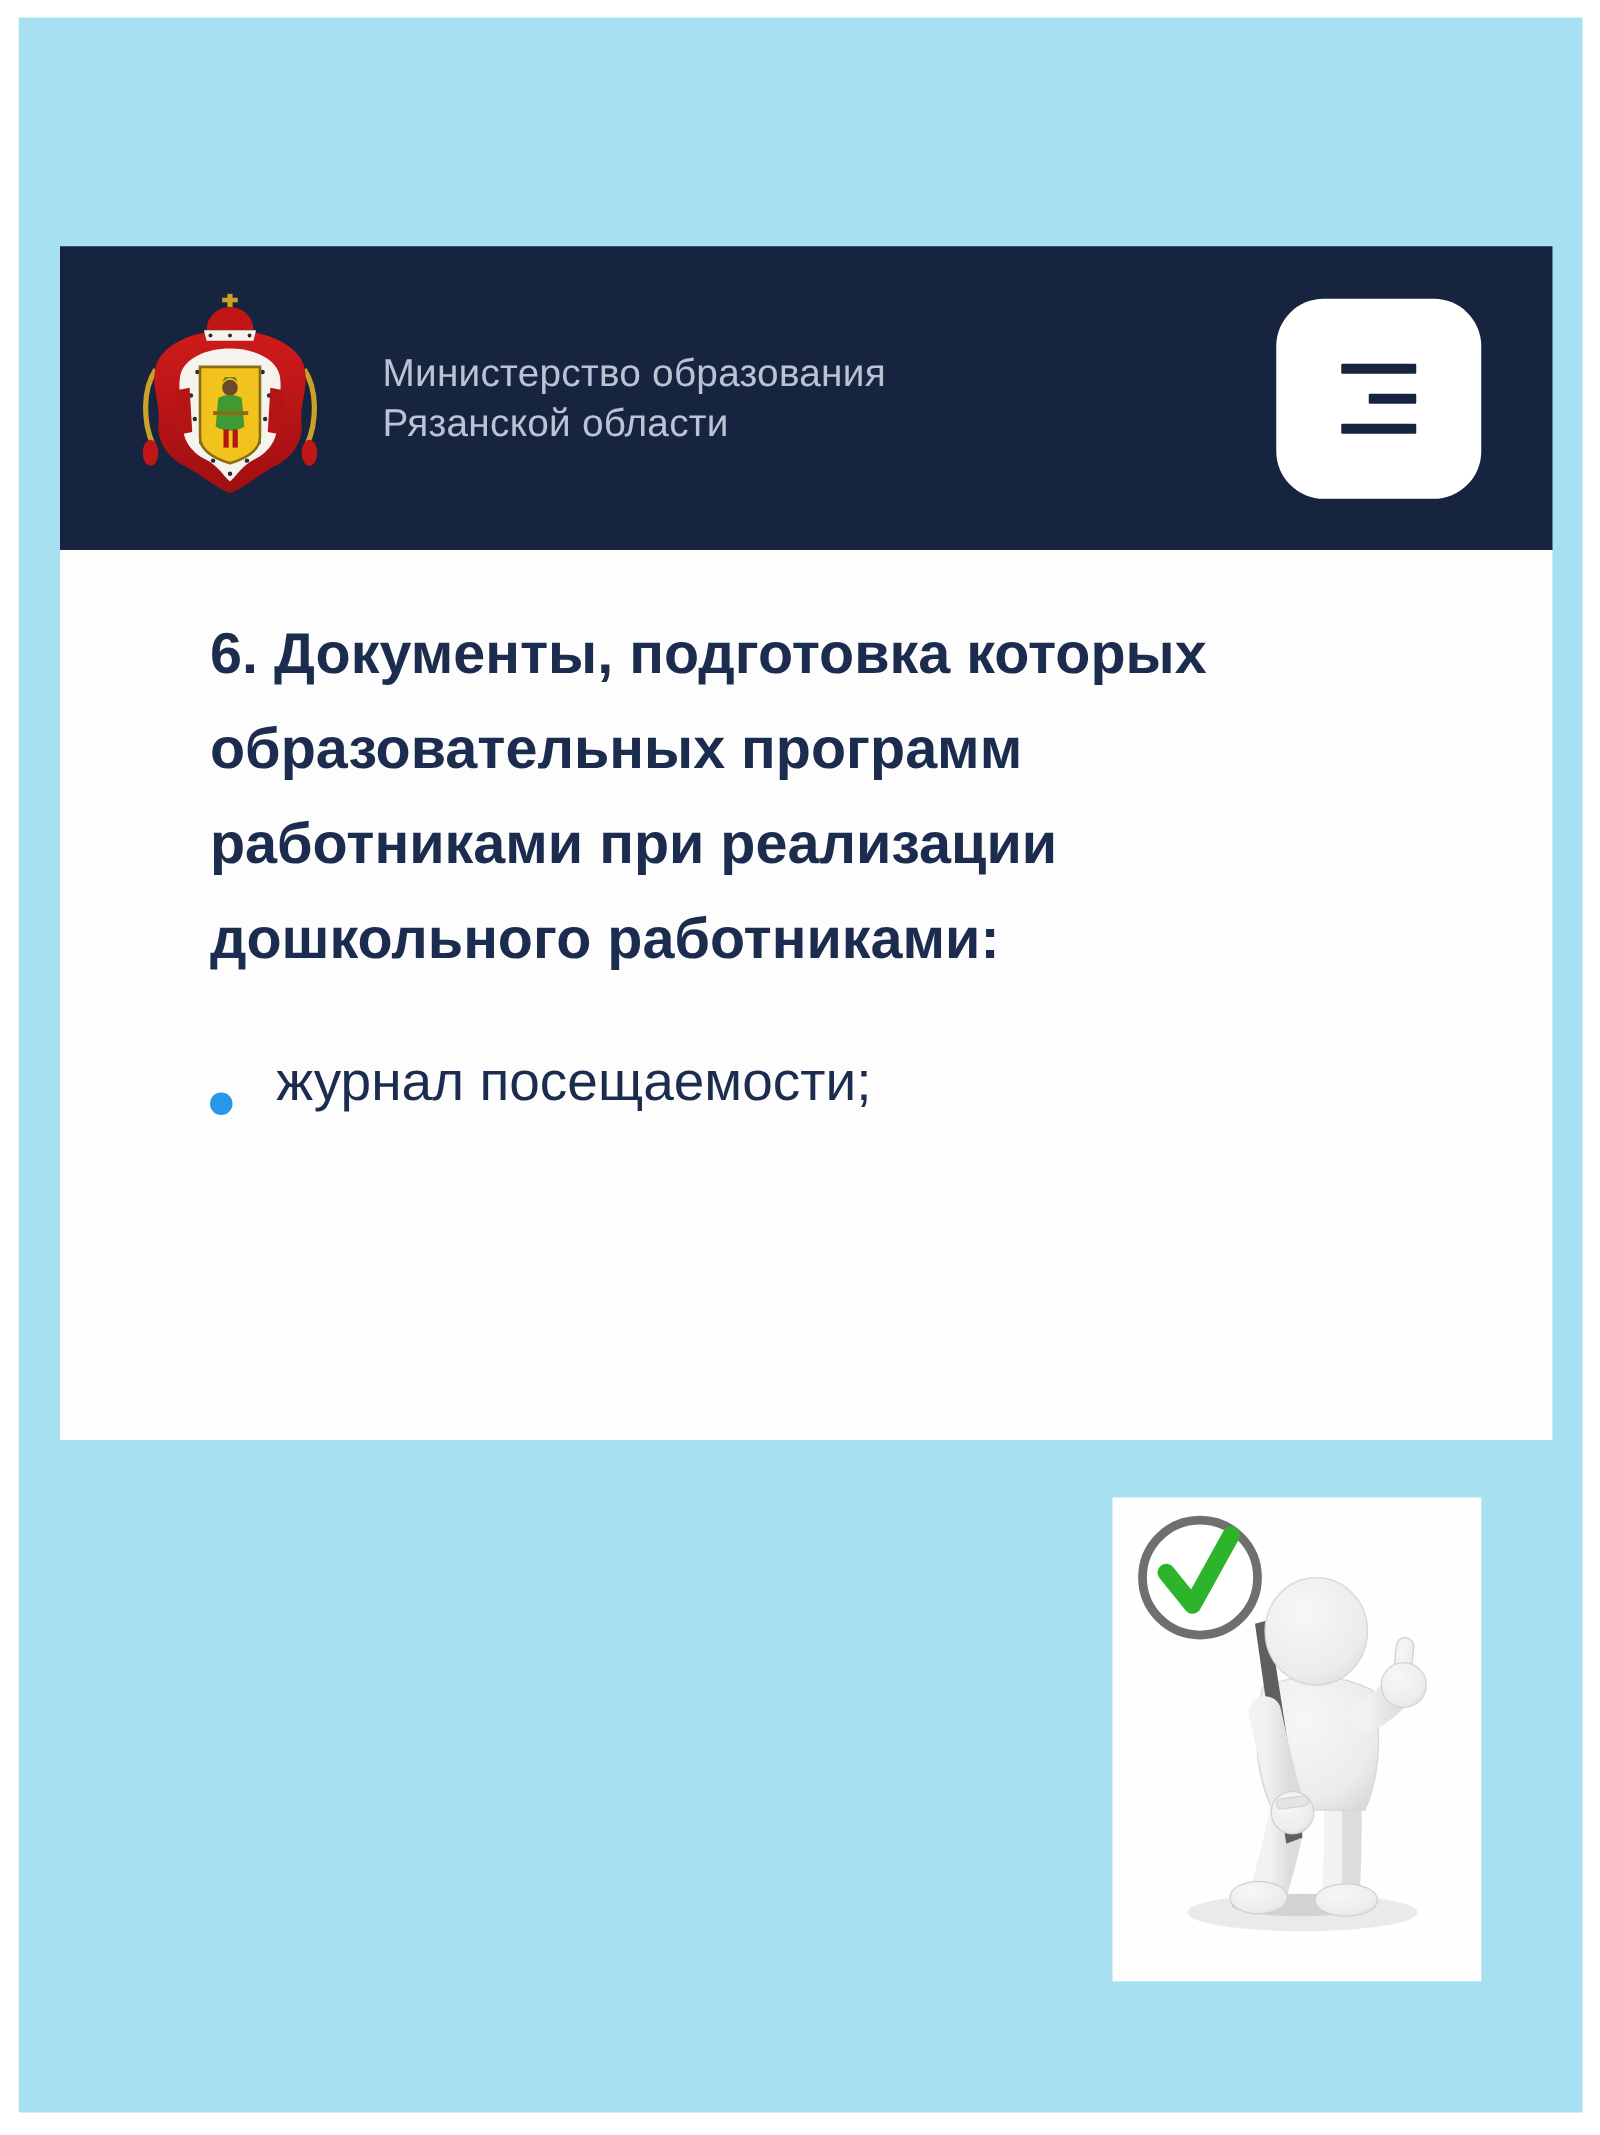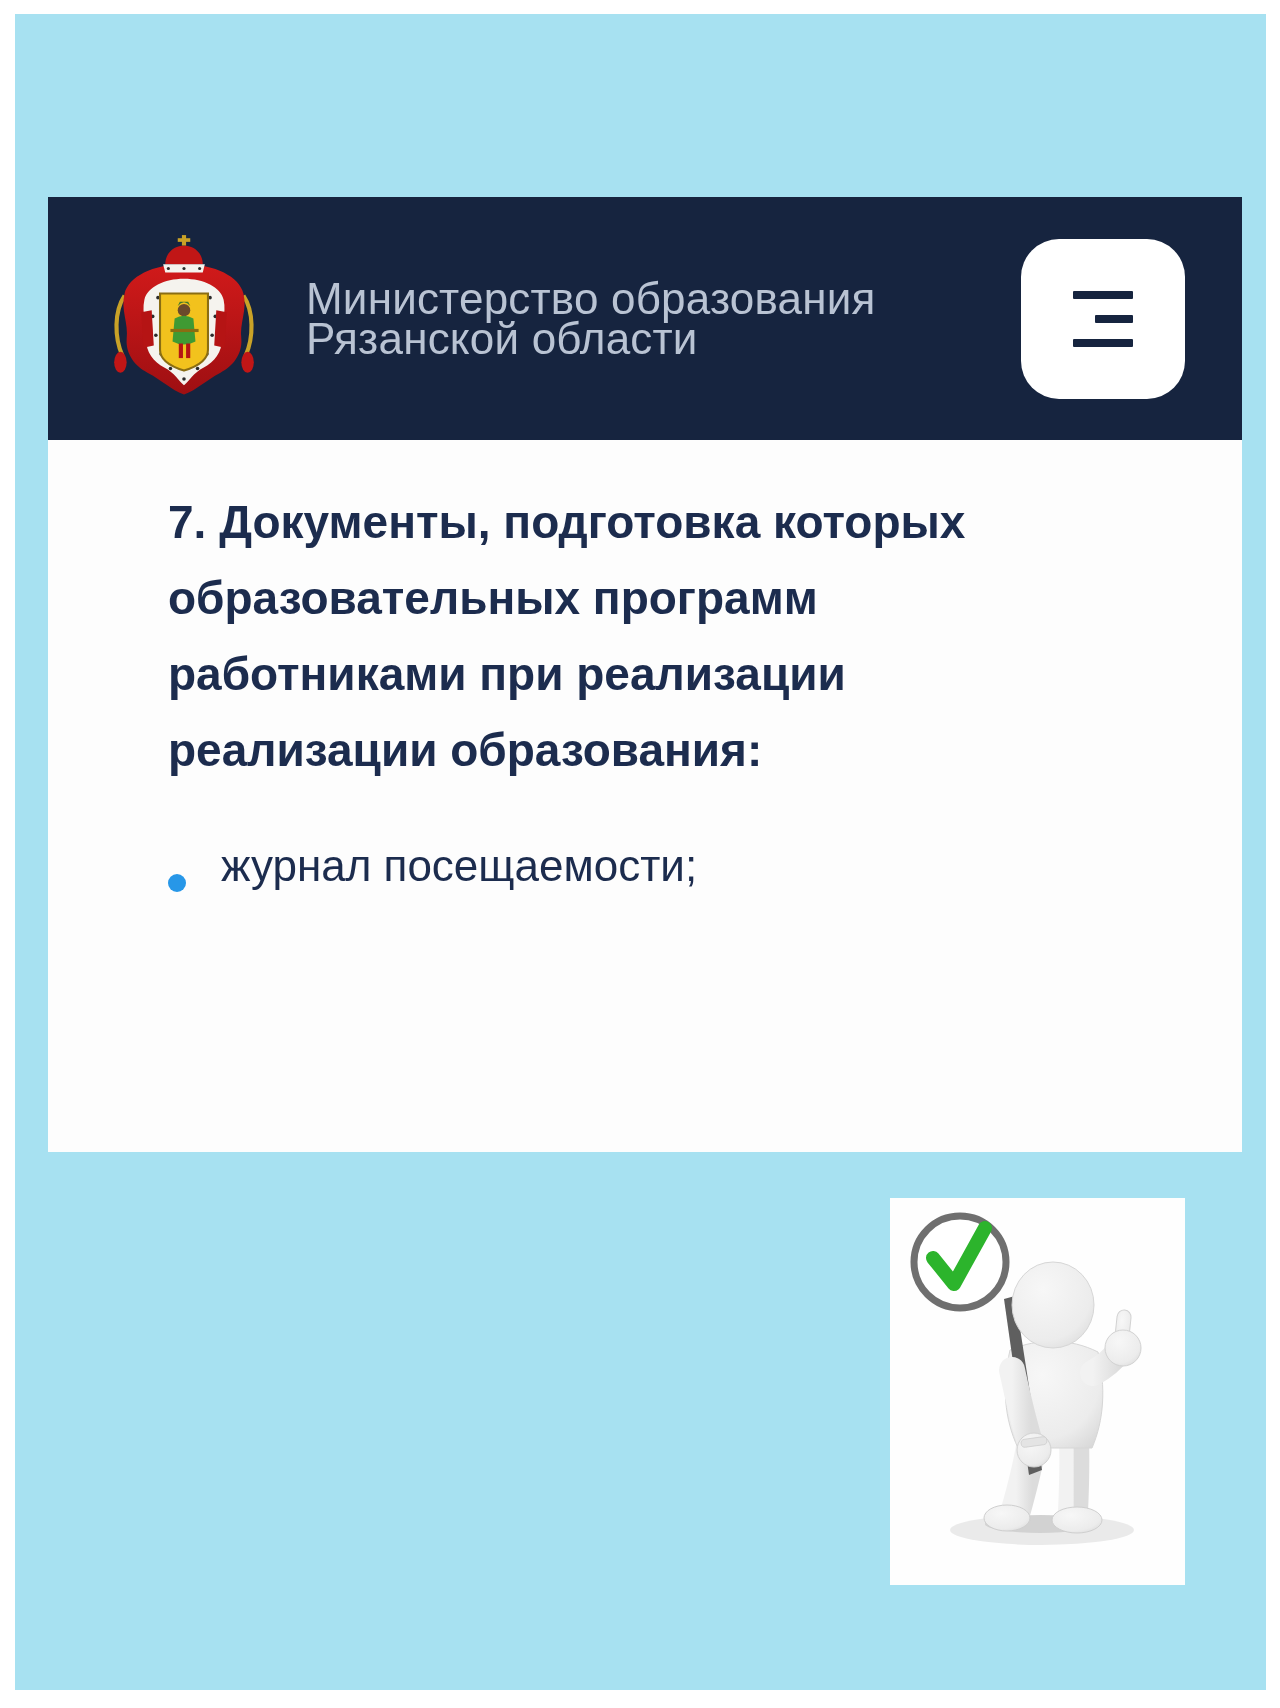--- a/index.html
+++ b/index.html
@@ -17,21 +17,21 @@
 
   
   .shot { position: absolute; left: 48px; top: 197px; width: 1194px; }
 
   .site-header {
     height: 243px; background: #16243f;
     display: flex; align-items: center; padding: 0 57px 0 52px;
   }
   .coat { width: 168px; height: 172px; flex: 0 0 auto; }
   .org-title {
-    margin-left: 38px; color: #b9c3d3; font-size: 44px; line-height: 40px;
+    margin-left: 38px; color: #b9c3d3; font-size: 31px; line-height: 40px;
     font-weight: 400; letter-spacing: 0.2px;
   }
   .spacer { flex: 1 1 auto; }
   .menu-btn {
     width: 164px; height: 160px; background: #ffffff; border: none;
     border-radius: 38px; display: flex; align-items: center; justify-content: center;
     cursor: pointer;
   }
   .burger { width: 60px; display: flex; flex-direction: column; align-items: flex-end; }
   .burger .bar { height: 8px; background: #16243f; border-radius: 1px; }
@@ -130,24 +130,24 @@
         <span class="burger">
           <span class="bar b1"></span>
           <span class="bar b2"></span>
           <span class="bar b3"></span>
         </span>
       </button>
     </div>
 
     <div class="content-card">
       <div class="headline">
-        <div>7. Документы, подготовка которых</div>
+        <div>6. Документы, подготовка которых</div>
         <div>образовательных программ</div>
         <div>работниками при реализации</div>
-        <div>реализации образования:</div>
+        <div>дошкольного работниками:</div>
       </div>
 
       <ul class="bullets">
         <li class="bullet-item">
           <span class="bullet-dot"></span>
           <span class="bullet-text">журнал посещаемости;</span>
         </li>
       </ul>
     </div>
   </div>

